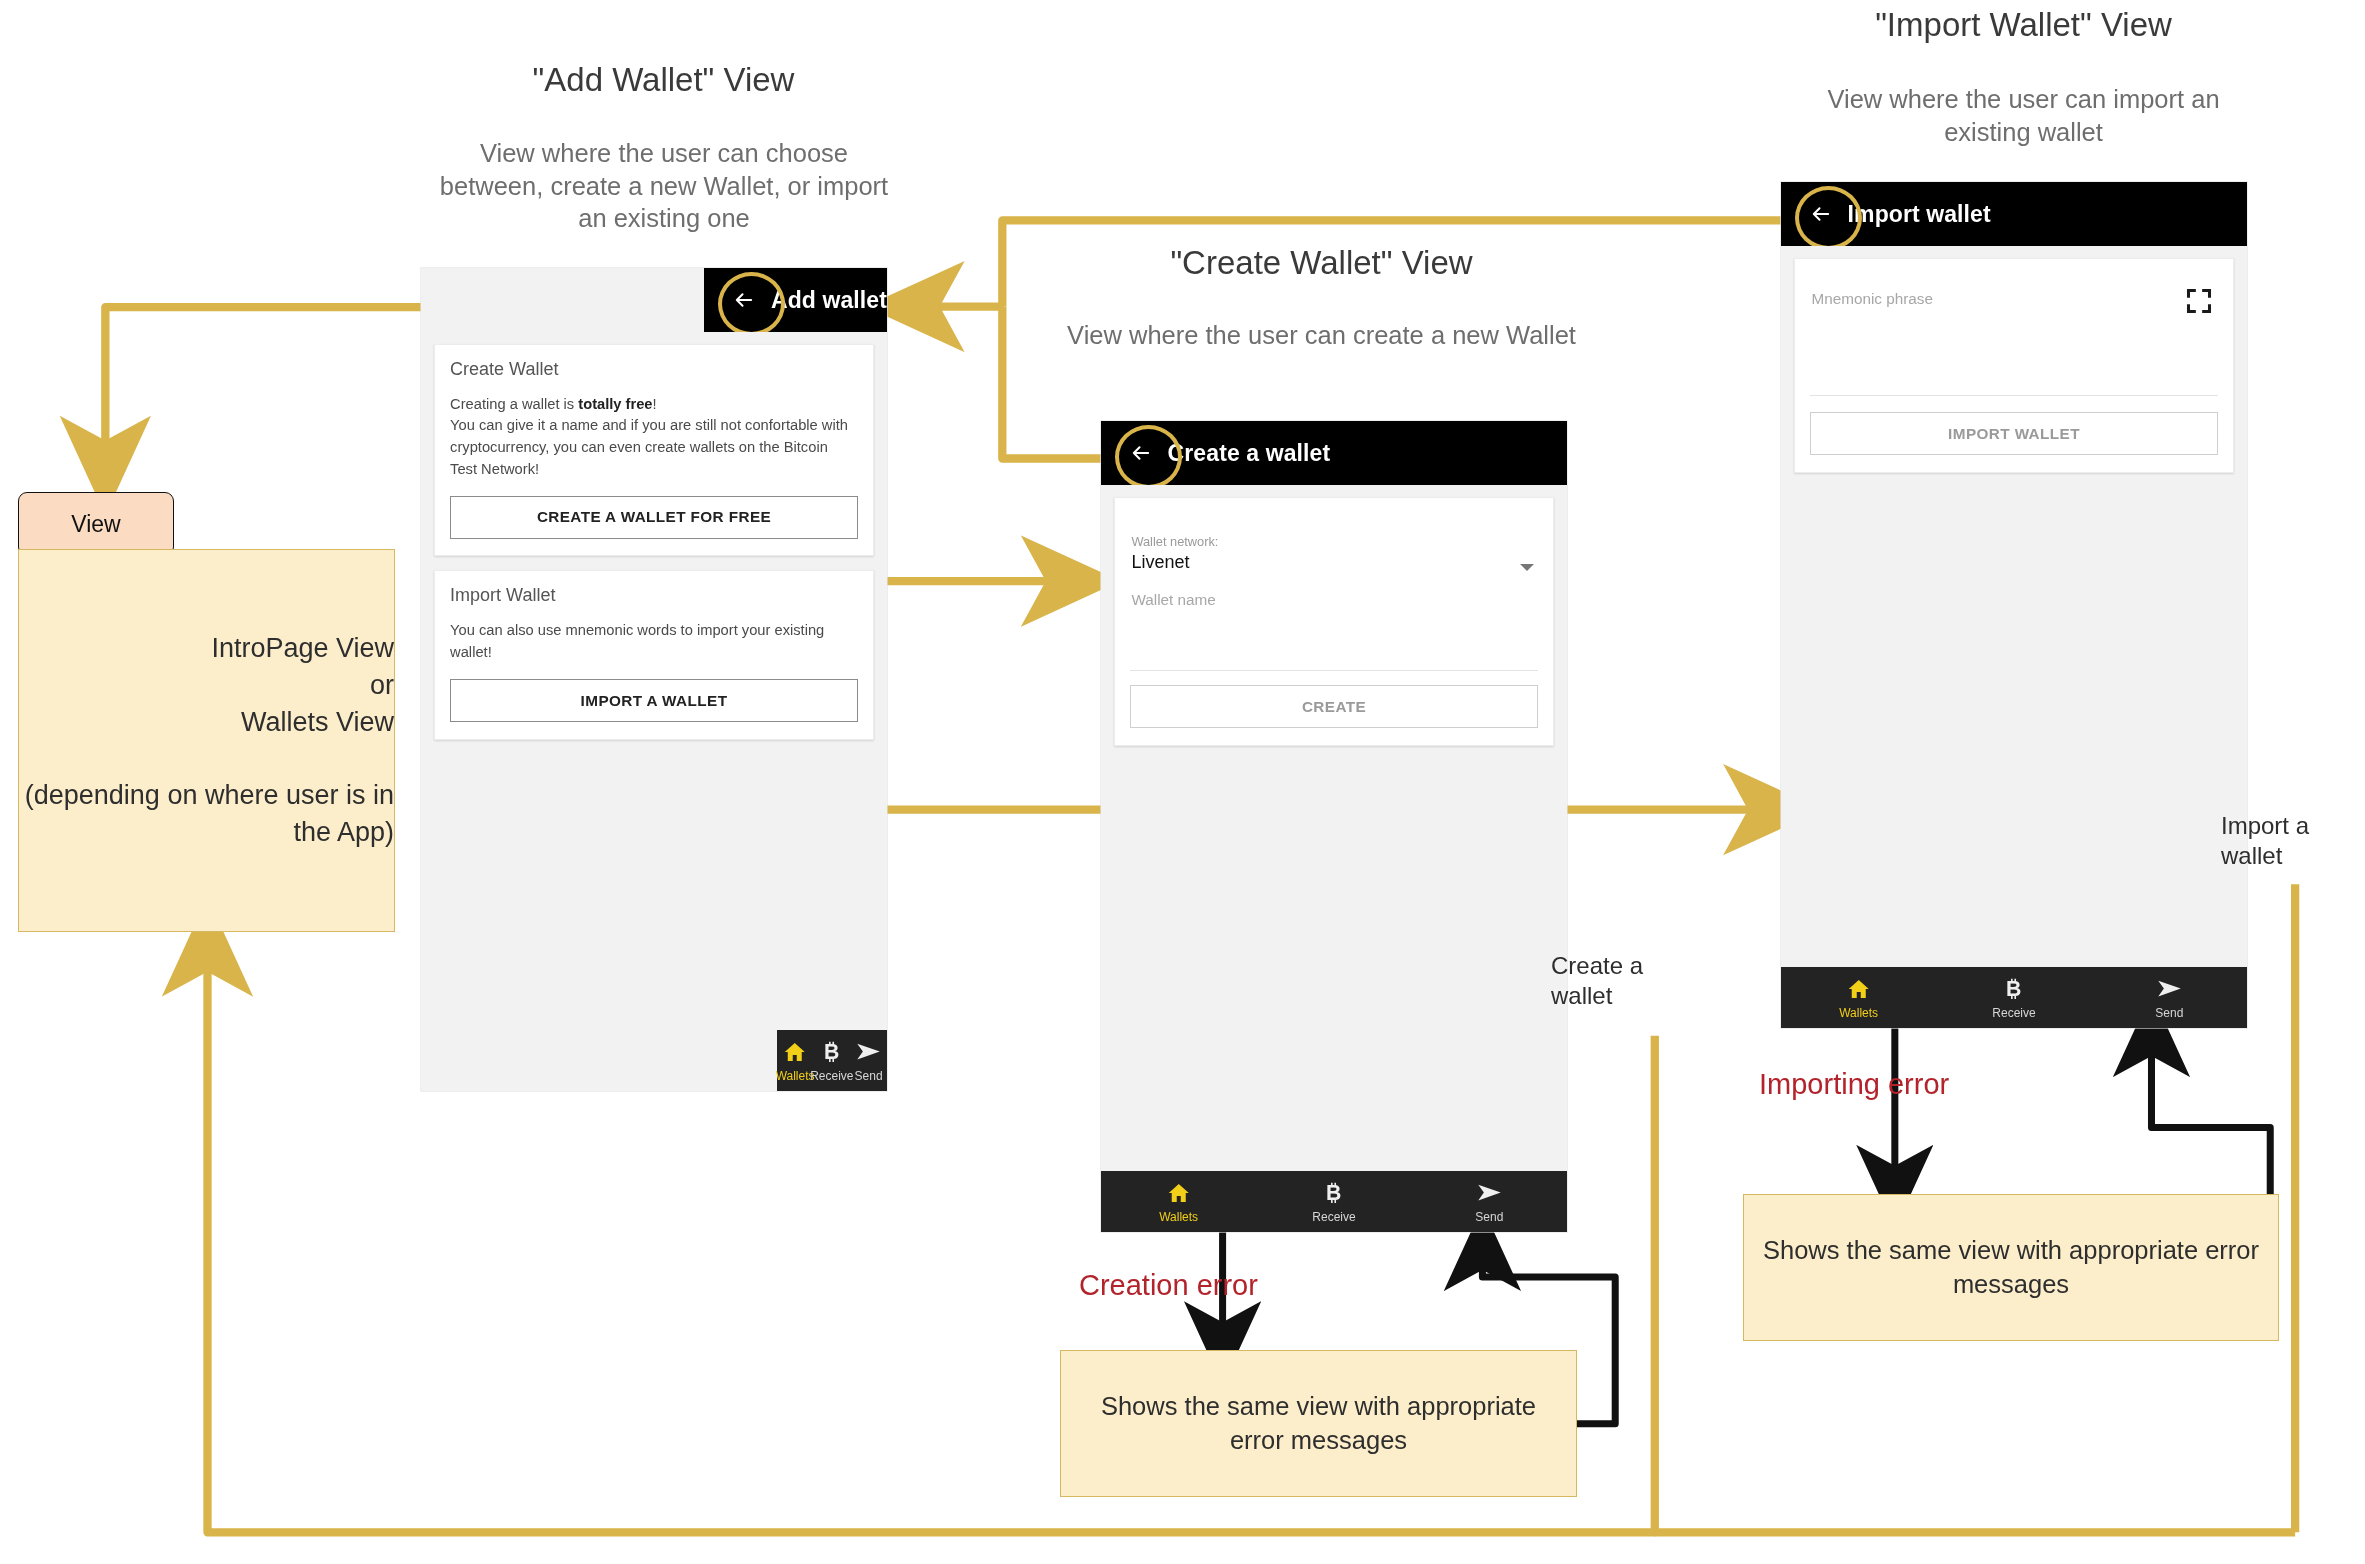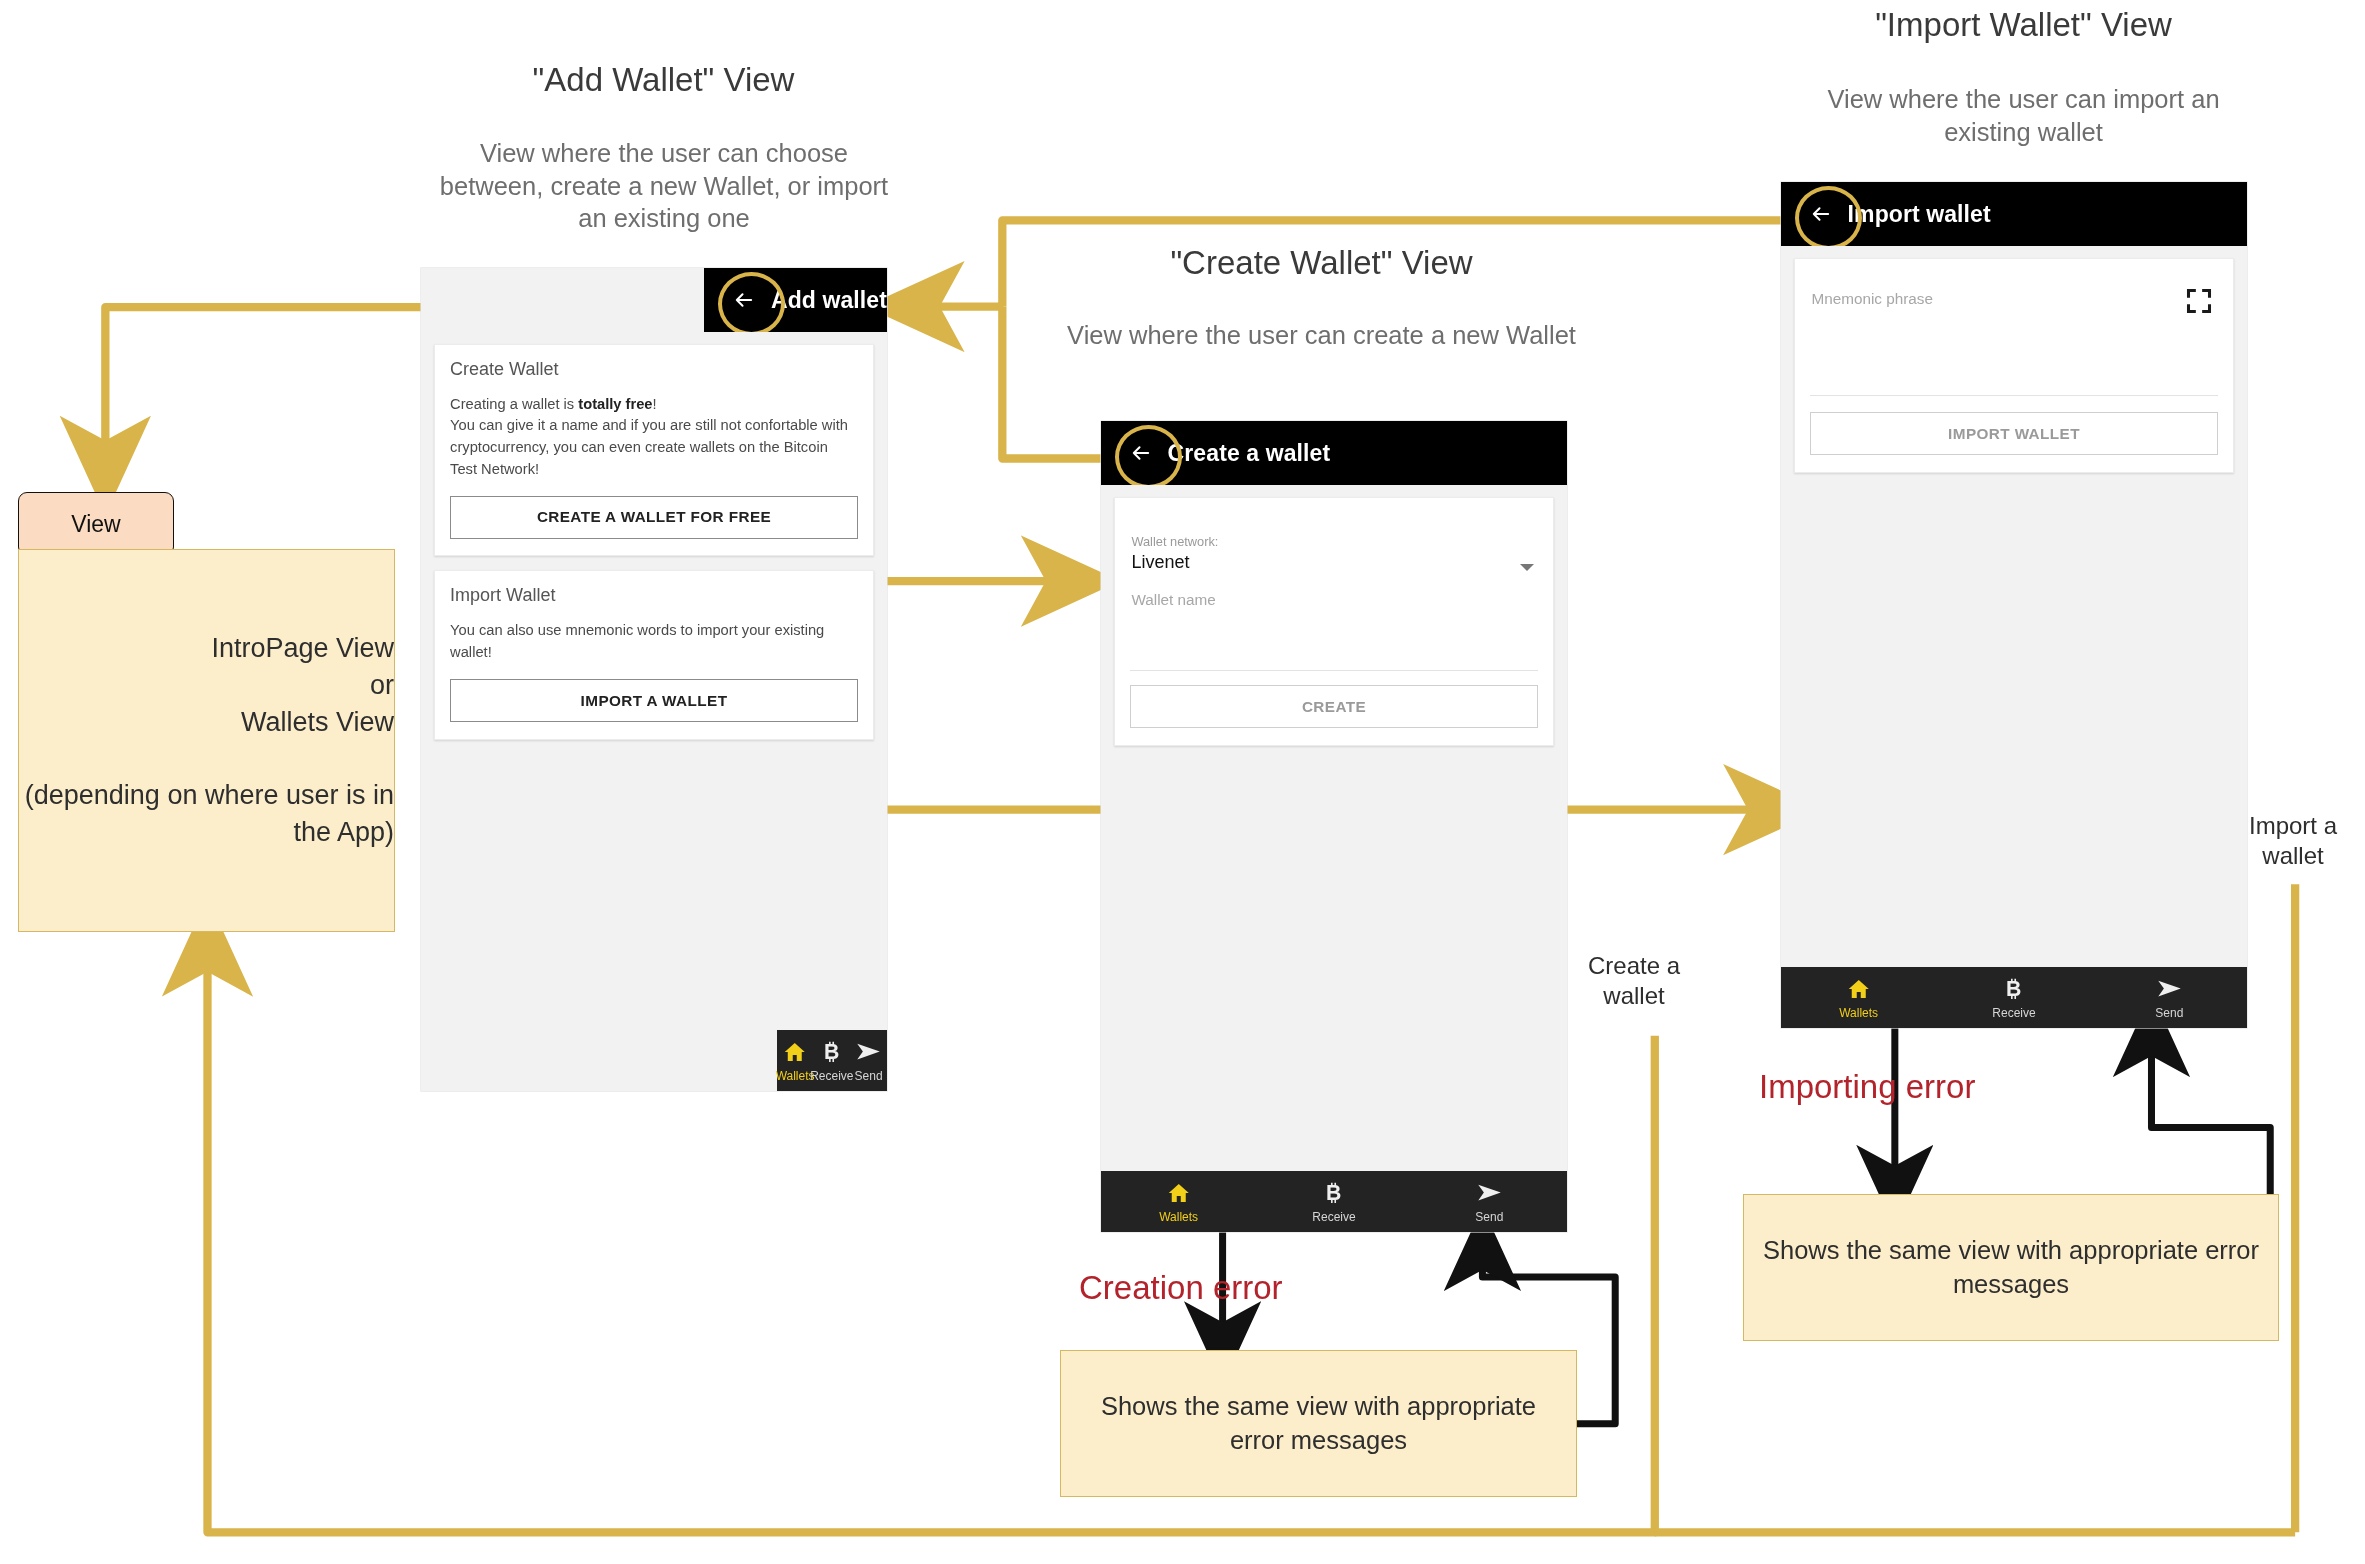--- a/index.html
+++ b/index.html
@@ -98,22 +98,22 @@
     font-size:23px;color:#111;box-sizing:border-box;
   }
   .legend-body{
     background:#fceecb;border:1.3px solid #d6b860;
     box-sizing:border-box;display:flex;align-items:center;justify-content:center;
     text-align:center;
   }
   .legend-body .txt{font-size:27px;line-height:1.36;color:#2e2e2e;}
 
   
-  .edge-label{font-size:24px;color:#2e2e2e;text-align:center;line-height:1.25;}
-  .edge-label.err{color:#b3232b;font-size:33px;}
+  .edge-label{font-size:24px;color:#2e2e2e;line-height:1.25;}
+  .edge-label.err{color:#b3232b;font-size:29px;}
 
   svg.wires{position:absolute;left:0;top:0;width:2366px;height:1565px;pointer-events:none;}
 </style>
 </head>
 <body>
 
 <div id="stage">
 
   <svg class="wires" viewBox="0 0 3706 2451">
     <defs>

